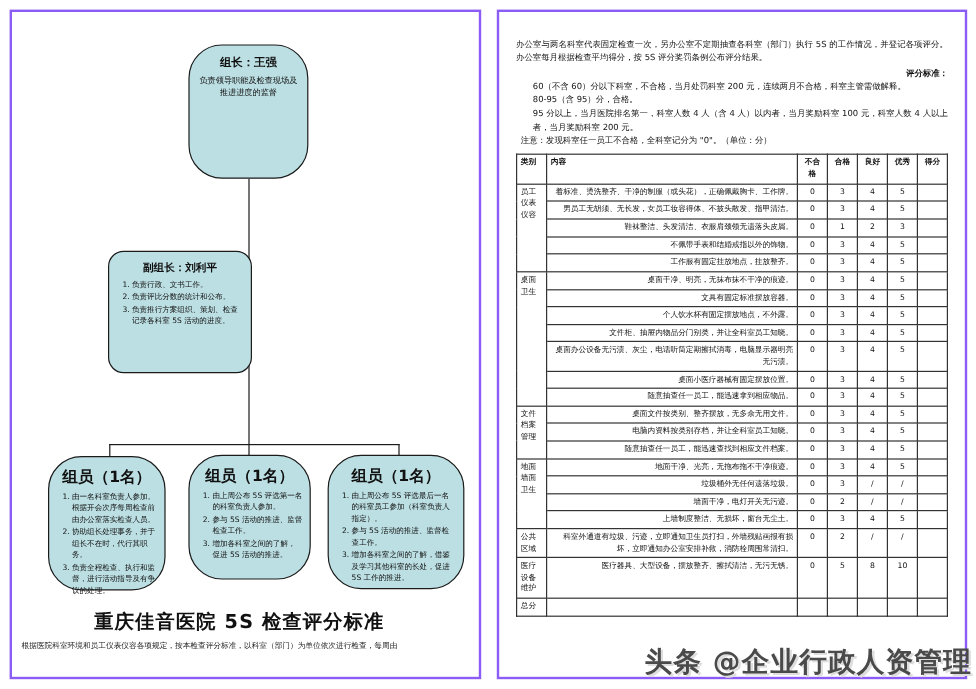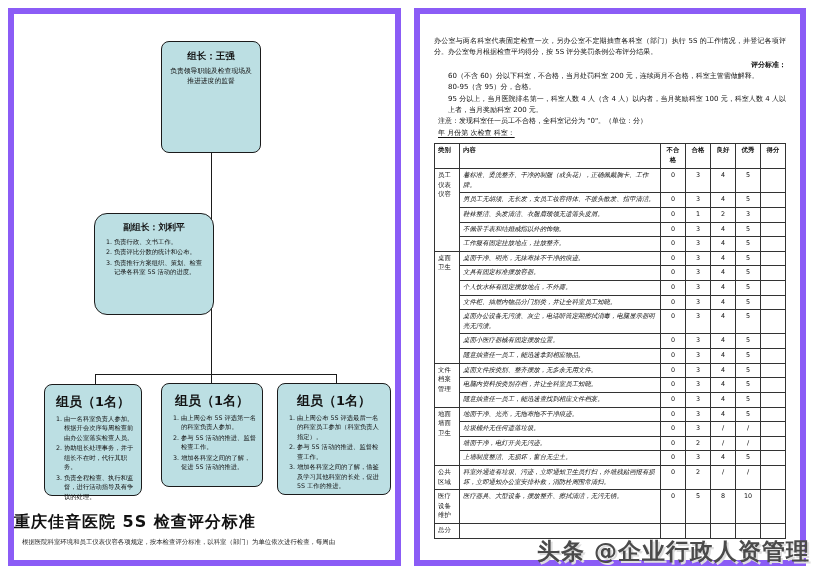--- a/index.html
+++ b/index.html
@@ -2,28 +2,28 @@
 <html style="--box-fill: #bcdfe3; --box-border: #1b1b1b;"><head>
 <meta charset="utf-8">
 <style>
   :root { --box-fill:#bcdfe3; --box-border:#1b1b1b; }
   * { margin:0; padding:0; box-sizing:border-box; }
   html,body { width:813px; height:574px; background:#ffffff; overflow:hidden;
     font-family:"DejaVu Sans", sans-serif; color:#111; }
   .canvas { position:relative; width:813px; height:574px; }
 
   .page { position:absolute; top:8px; height:558px; background:#fff;
-    border:6px solid #8b5cf6; overflow:hidden; }
+    border:2px solid #8b5cf6; overflow:hidden; }
   .page-left  { left:8px;  width:393px; }
   .page-right { left:414px; width:392px; }
 
   
   .org { position:absolute; inset:0; }
   .obox { position:absolute; background:var(--box-fill); border:1px solid var(--box-border);
-    border-radius:8px; padding:5px 6px 4px 6px; }
+    border-radius:28px; padding:5px 6px 4px 6px; }
   .obox-title { text-align:center; font-weight:bold; font-size:9.5px; margin:3px 0 3px 0; }
   .obox-desc { text-align:center; font-size:6.8px; line-height:1.5; }
   .obox ol { margin:1px 0 0 0; padding-left:13px; font-size:6.3px; line-height:1.5;
     text-align:left; }
   .obox ol li { margin-bottom:1px; }
 
   .b-leader { left:147px; top:27px;  width:100px; height:112px; }
   .b-deputy { left:80px;  top:199px; width:120px; height:102px; border-radius:13px; }
   .b-deputy .obox-title { font-size:8.8px; }
   .b-m0 { left:30px;  top:370px; width:98px;  height:112px; }
@@ -32,42 +32,42 @@
   .b-m0 .obox-title,.b-m1 .obox-title,.b-m2 .obox-title { font-size:13px; }
 
   .cline { position:absolute; background:var(--box-border); }
   .l-trunk { left:197px; top:139px; width:1px; height:221px; }
   .l-dep   { left:184px; top:250px; width:13px; height:1px; }
   .l-dist  { left:81px;  top:360px; width:242px; height:1px; }
   .l-s0 { left:81px;  top:360px; width:1px; height:10px; }
   .l-s1 { left:197px; top:360px; width:1px; height:10px; }
   .l-s2 { left:322px; top:360px; width:1px; height:10px; }
 
-  .lp-title { position:absolute; left:0; right:10px; top:498px; text-align:left;
+  .lp-title { position:absolute; left:0; right:10px; top:498px; text-align:center;
     font-weight:bold; font-size:16px; letter-spacing:1px; }
   .lp-sub { position:absolute; left:8px; right:4px; top:524px; font-size:6.4px;
     line-height:1.5; text-align:justify; color:#222; }
 
   
   .rp-inner { padding:22px 14px 0 14px; }
   .intro { font-size:7px; line-height:1.62; }
   .line-plain   { text-align:justify; }
   .line-heading { font-weight:bold; margin-left:14px; margin-top:1px;text-align:right; }
   .line-item    { margin-left:14px; text-align:justify; }
   .line-note    { margin-left:4px; }
   .line-blank   { margin-left:4px; text-decoration:underline; text-underline-offset:2px; }
 
   table.score { width:100%; border-collapse:collapse; table-layout:fixed; margin-top:4px;
     font-size:6.4px; }
   table.score th, table.score td { border:1px solid #333; padding:2px 3px;
     line-height:1.5; vertical-align:top; }
   table.score th { font-weight:bold; text-align:left; padding:2.5px 3px; }
   table.score th.num, table.score td.num { text-align:center; }
   td.cat { word-break:break-all; text-align:left; padding:2px 4px; }
-  td.content { text-align:left; word-break:break-all;font-style:italic; }
+  td.content { text-align:right; word-break:break-all; }
   col.c-cat { width:25px; } col.c-num { width:25px; }
 
   .rp-footer { display:flex; margin-top:6px; font-size:7px; }
   .rp-footer .sig { margin-left:140px; }
 
   
   .watermark { position:absolute; right:3px; bottom:7px; font-size:23px; font-weight:bold;
     color:#4a4a4a; letter-spacing:1px; text-shadow:2px 2px 0 #dedede; white-space:nowrap; }
 </style>
 </head>
@@ -131,21 +131,20 @@
 
   <div class="page page-right">
     <div class="rp-inner">
       <div class="intro">
           <div class="line-plain">办公室与两名科室代表固定检查一次，另办公室不定期抽查各科室（部门）执行 5S 的工作情况，并登记各项评分。办公室每月根据检查平均得分，按 5S 评分奖罚条例公布评分结果。</div>
           <div class="line-heading">评分标准：</div>
           <div class="line-item">60（不含 60）分以下科室，不合格，当月处罚科室 200 元，连续两月不合格，科室主管需做解释。</div>
           <div class="line-item">80-95（含 95）分，合格。</div>
           <div class="line-item">95 分以上，当月医院排名第一，科室人数 4 人（含 4 人）以内者，当月奖励科室 100 元，科室人数 4 人以上者，当月奖励科室 200 元。</div>
           <div class="line-note">注意：发现科室任一员工不合格，全科室记分为 "0"。（单位：分）</div>
-          <div class="line-blank">  年    月份第    次检查    科室：          </div>
         </div>
 
       <table class="score" id="score-table">
         <colgroup>
           <col class="c-cat">
             <col>
             <col class="c-num">
             <col class="c-num">
           <col class="c-num">
             <col class="c-num">

